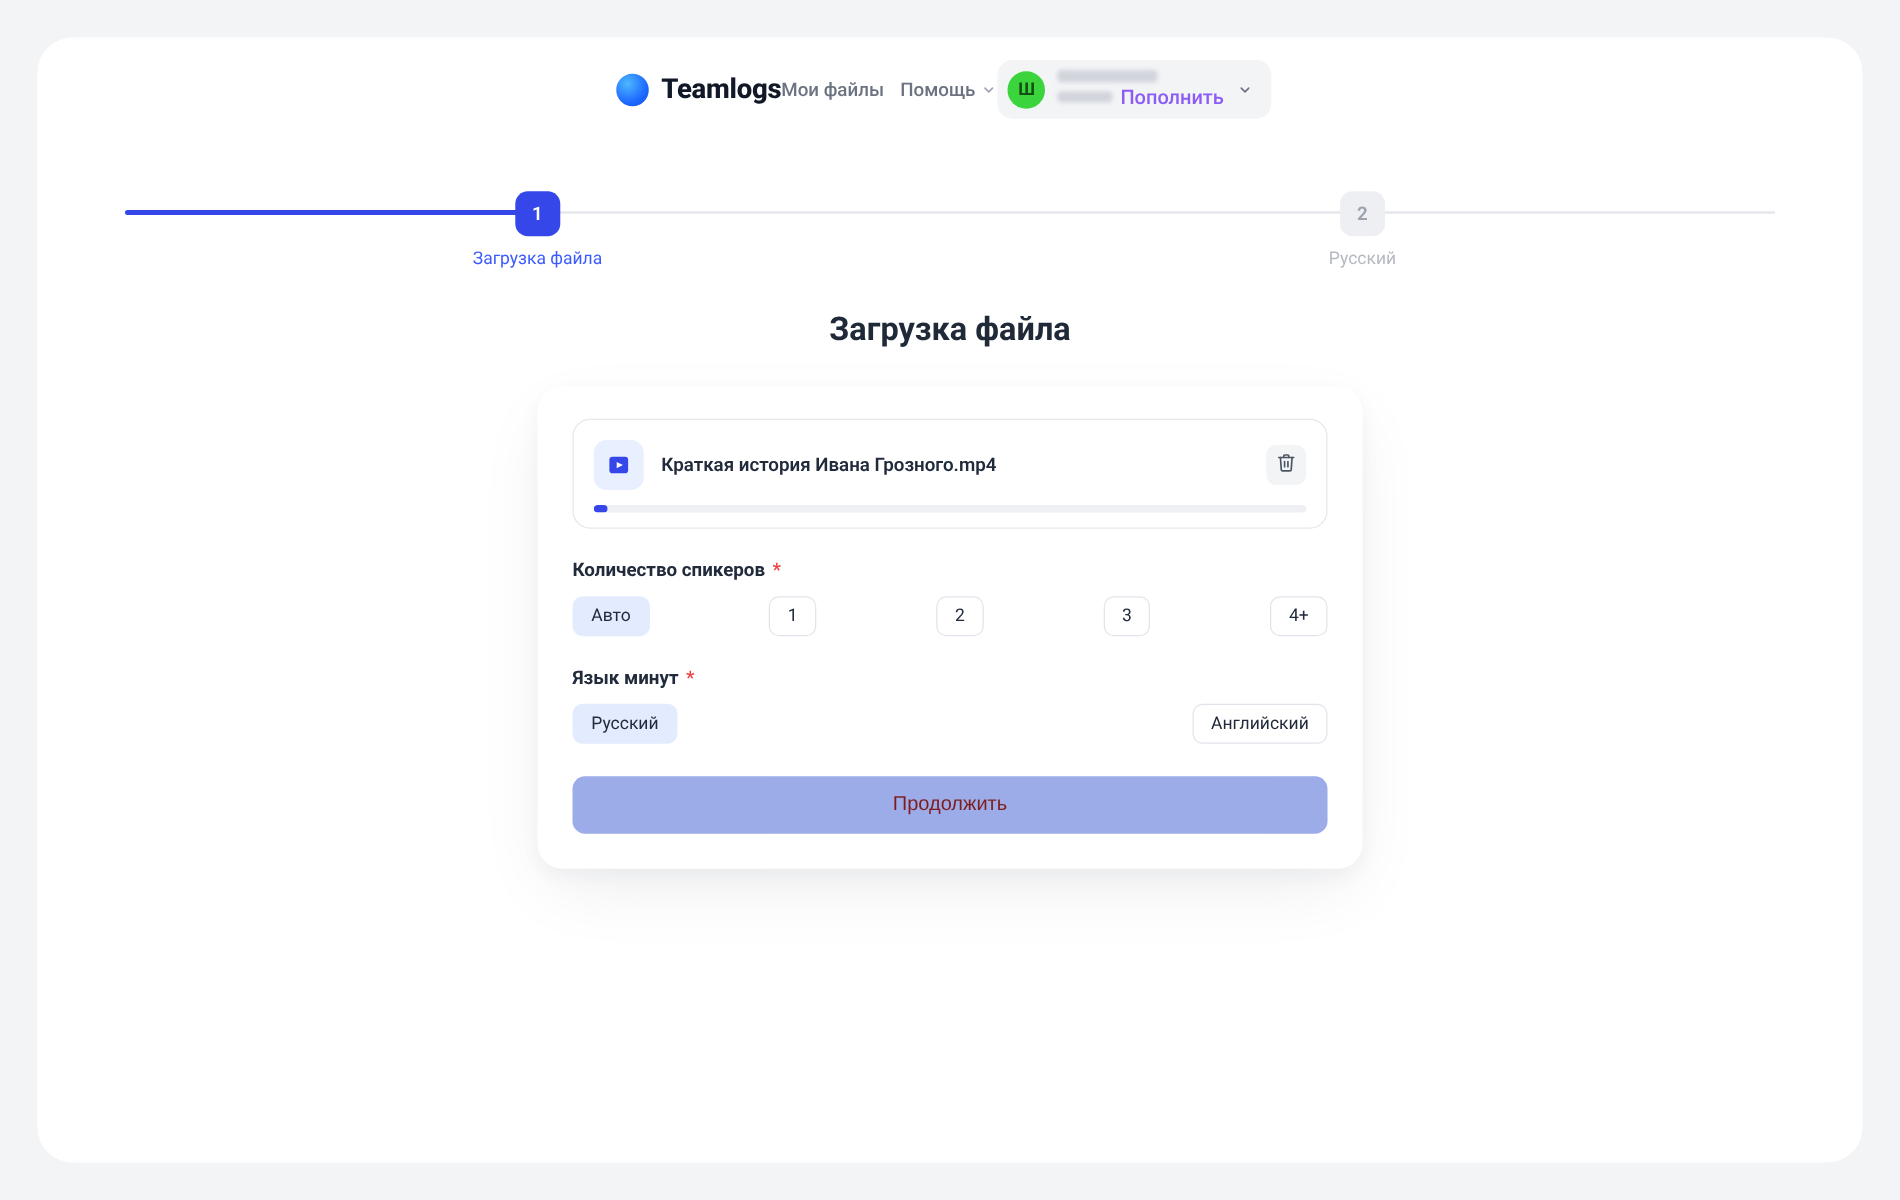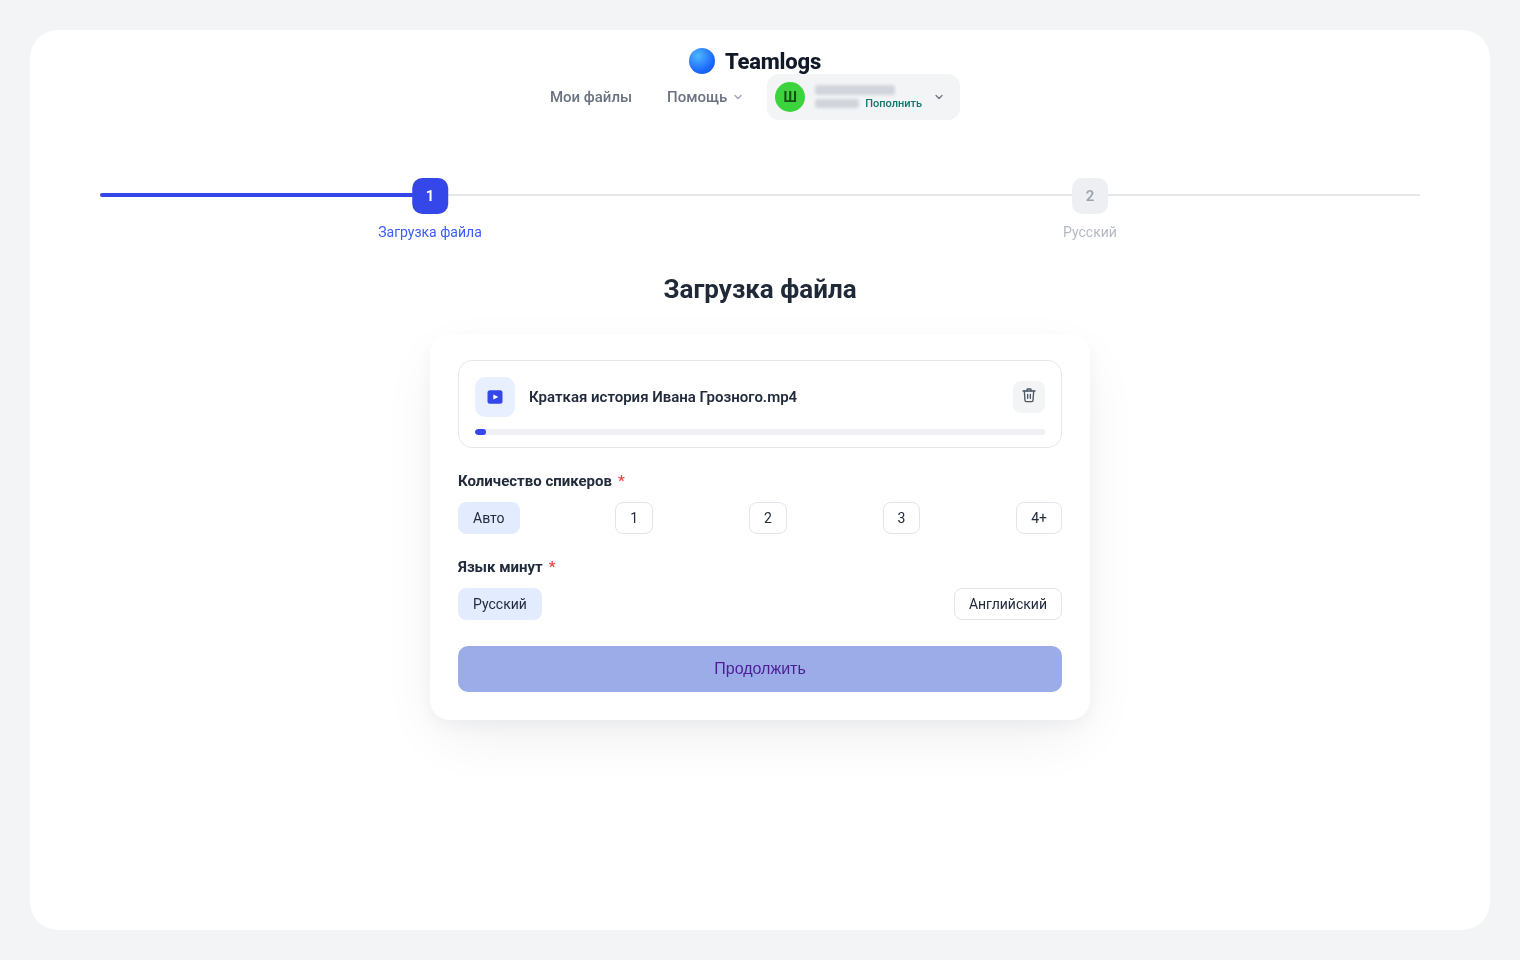--- a/index.html
+++ b/index.html
@@ -15,23 +15,22 @@
     border-radius: 28px;
     width: 100%;
     height: 100%;
     overflow: hidden;
     position: relative;
   }
   
   .header {
     display: flex;
     align-items: center;
-    justify-content: flex-start;
+    justify-content: center;
     padding: 18px 30px 18px 20px;
-    flex-direction: column;
   }
   .logo {
     display: flex;
     align-items: center;
     gap: 10px;
   }
   .logo-mark {
     width: 26px;
     height: 26px;
     border-radius: 50%;
@@ -39,21 +38,20 @@
   }
   .logo-text {
     font-size: 22px;
     font-weight: 800;
     color: #111827;
     letter-spacing: -0.2px;
   }
   .header-right {
     display: flex;
     align-items: center;
-    gap: 22px;
   }
   .nav-link {
     color: #6b7280;
     font-size: 15px;
     font-weight: 500;
     cursor: pointer;
   }
   .help-link {
     display: flex;
     align-items: center;
@@ -107,22 +105,22 @@
     gap: 6px;
   }
   .user-sub-blur {
     width: 44px;
     height: 9px;
     background: #d1d5db;
     border-radius: 3px;
     filter: blur(1.5px);
   }
   .topup-link {
-    color: #0f766e;
-    font-size: 11px;
+    color: #8b5cf6;
+    font-size: 16px;
     font-weight: 500;
   }
   
   .stepper {
     position: relative;
     margin: 40px 70px 0 70px;
     height: 80px;
   }
   .step-track {
     position: absolute;
@@ -279,21 +277,21 @@
   }
   .pill.selected {
     background: #e3ecff;
     border-color: #e3ecff;
     color: #222b3c;
   }
   .continue-btn {
     width: 100%;
     margin-top: 26px;
     background: #9cace9;
-    color: #4c1d95;
+    color: #7f1d1d;
     font-size: 16px;
     font-weight: 500;
     border: none;
     border-radius: 10px;
     padding: 14px 0;
     cursor: pointer;
   }
 </style>
 </head>
 <body>

